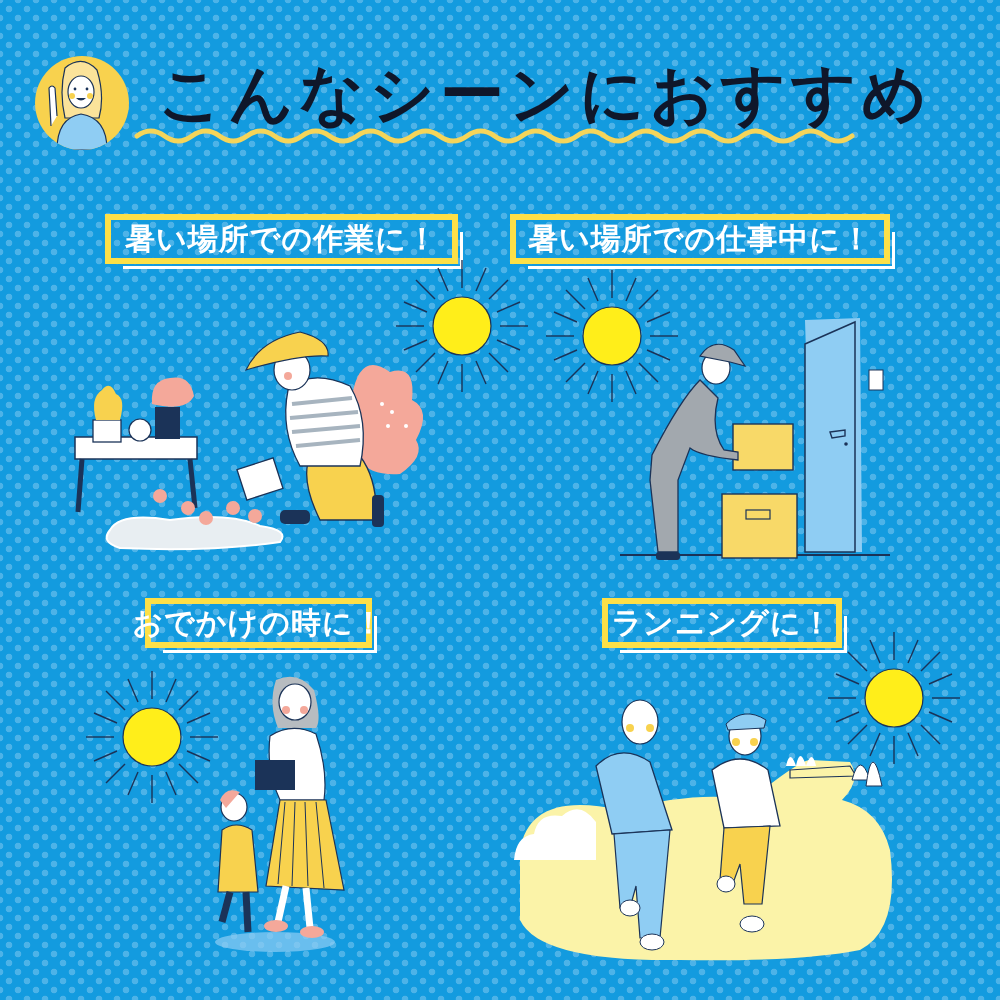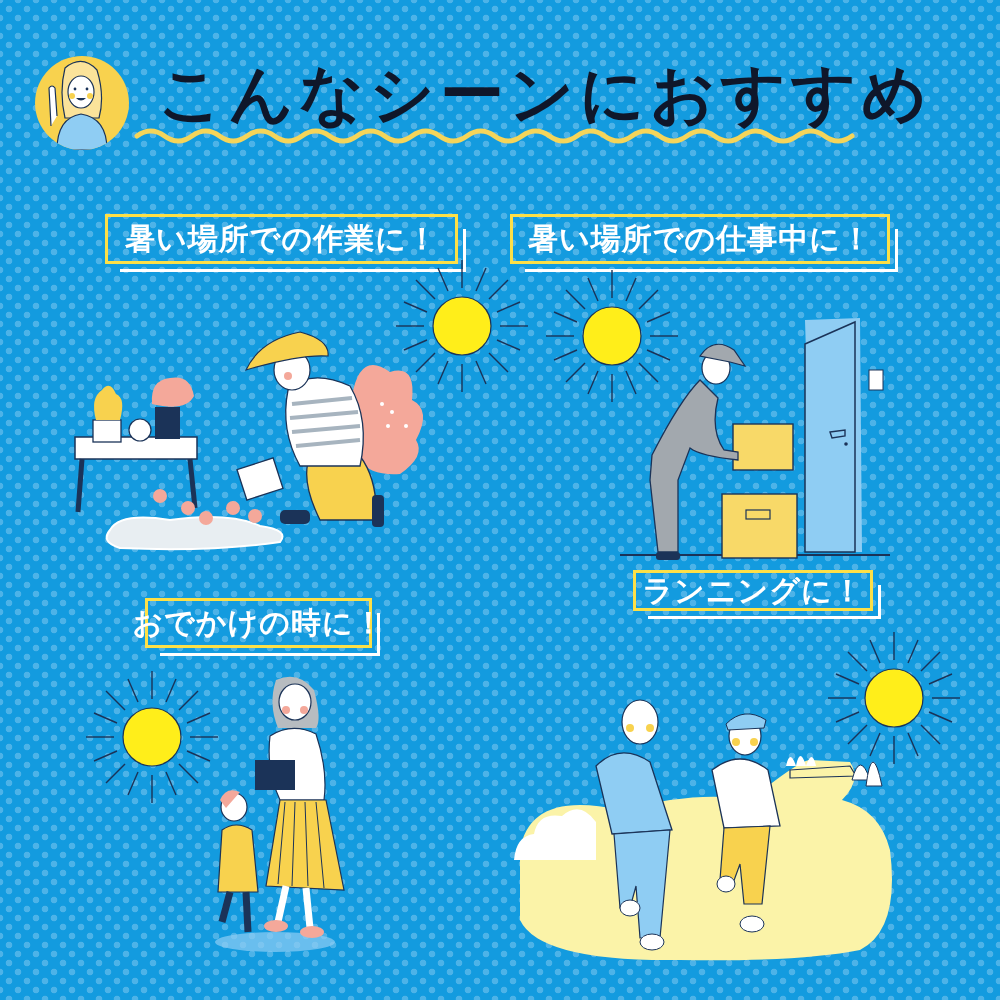--- a/index.html
+++ b/index.html
@@ -17,21 +17,21 @@
     .title {
       left: 138px; top: 62px;
       font-size: 64px; font-weight: bold; color: #0f172a;
       letter-spacing: 5px; line-height: 1; white-space: nowrap; margin-left: 20px;
     }
     .label {
       position: absolute;
       color: #fff; font-weight: bold; font-size: 30px;
       line-height: 1; white-space: nowrap;
       display: flex; align-items: center; justify-content: center;
-      border: 3px solid #fde047;
+      border: 6px solid #fde047;
       letter-spacing: 1px;
     }
     .label::before {
       content: ""; position: absolute;
       right: -11px; top: 12px; bottom: -11px; width: 0;
       border-right: 3px solid #fff;
     }
     .label::after {
       content: ""; position: absolute;
       left: 12px; right: -11px; bottom: -11px; height: 0;
@@ -58,21 +58,21 @@
 
 <div class="abs title">こんなシーンにおすすめ</div>
 
 <svg width="740" height="20" viewBox="0 0 740 20" style="left:133px;top:126px;">
   <path d="M4 10 q13.75 -10 27.5 0 t27.5 0 t27.5 0 t27.5 0 t27.5 0 t27.5 0 t27.5 0 t27.5 0 t27.5 0 t27.5 0 t27.5 0 t27.5 0 t27.5 0 t27.5 0 t27.5 0 t27.5 0 t27.5 0 t27.5 0 t27.5 0 t27.5 0 t27.5 0 t27.5 0 t27.5 0 t27.5 0 t27.5 0 t27.5 0" fill="none" stroke="#f5d55a" stroke-width="5" stroke-linecap="round"></path>
 </svg>
 
 <div class="label" style="left:105px;top:214px;width:353px;height:50px;">暑い場所での作業に！</div>
 <div class="label" style="left:510px;top:214px;width:380px;height:50px;">暑い場所での仕事中に！</div>
 <div class="label" style="left:145px;top:598px;width:227px;height:50px;">おでかけの時に！</div>
-<div class="label" style="left:602px;top:570px;width:240px;height:41px;margin-left:31px;">ランニングに！</div>
+<div class="label" style="left:602px;top:598px;width:240px;height:50px;">ランニングに！</div>
 
 <svg width="140" height="140" viewBox="-70 -70 140 140" style="left:392px;top:256px;">
   <g stroke="#1b3358" stroke-width="1.4">
     <line x1="0" y1="-38" x2="0" y2="-66"></line>
       <line x1="0" y1="38" x2="0" y2="66"></line>
     <line x1="-38" y1="0" x2="-66" y2="0"></line>
       <line x1="38" y1="0" x2="66" y2="0"></line>
     <line x1="27" y1="-27" x2="46" y2="-46"></line>
       <line x1="-27" y1="-27" x2="-46" y2="-46"></line>
     <line x1="27" y1="27" x2="46" y2="46"></line>

